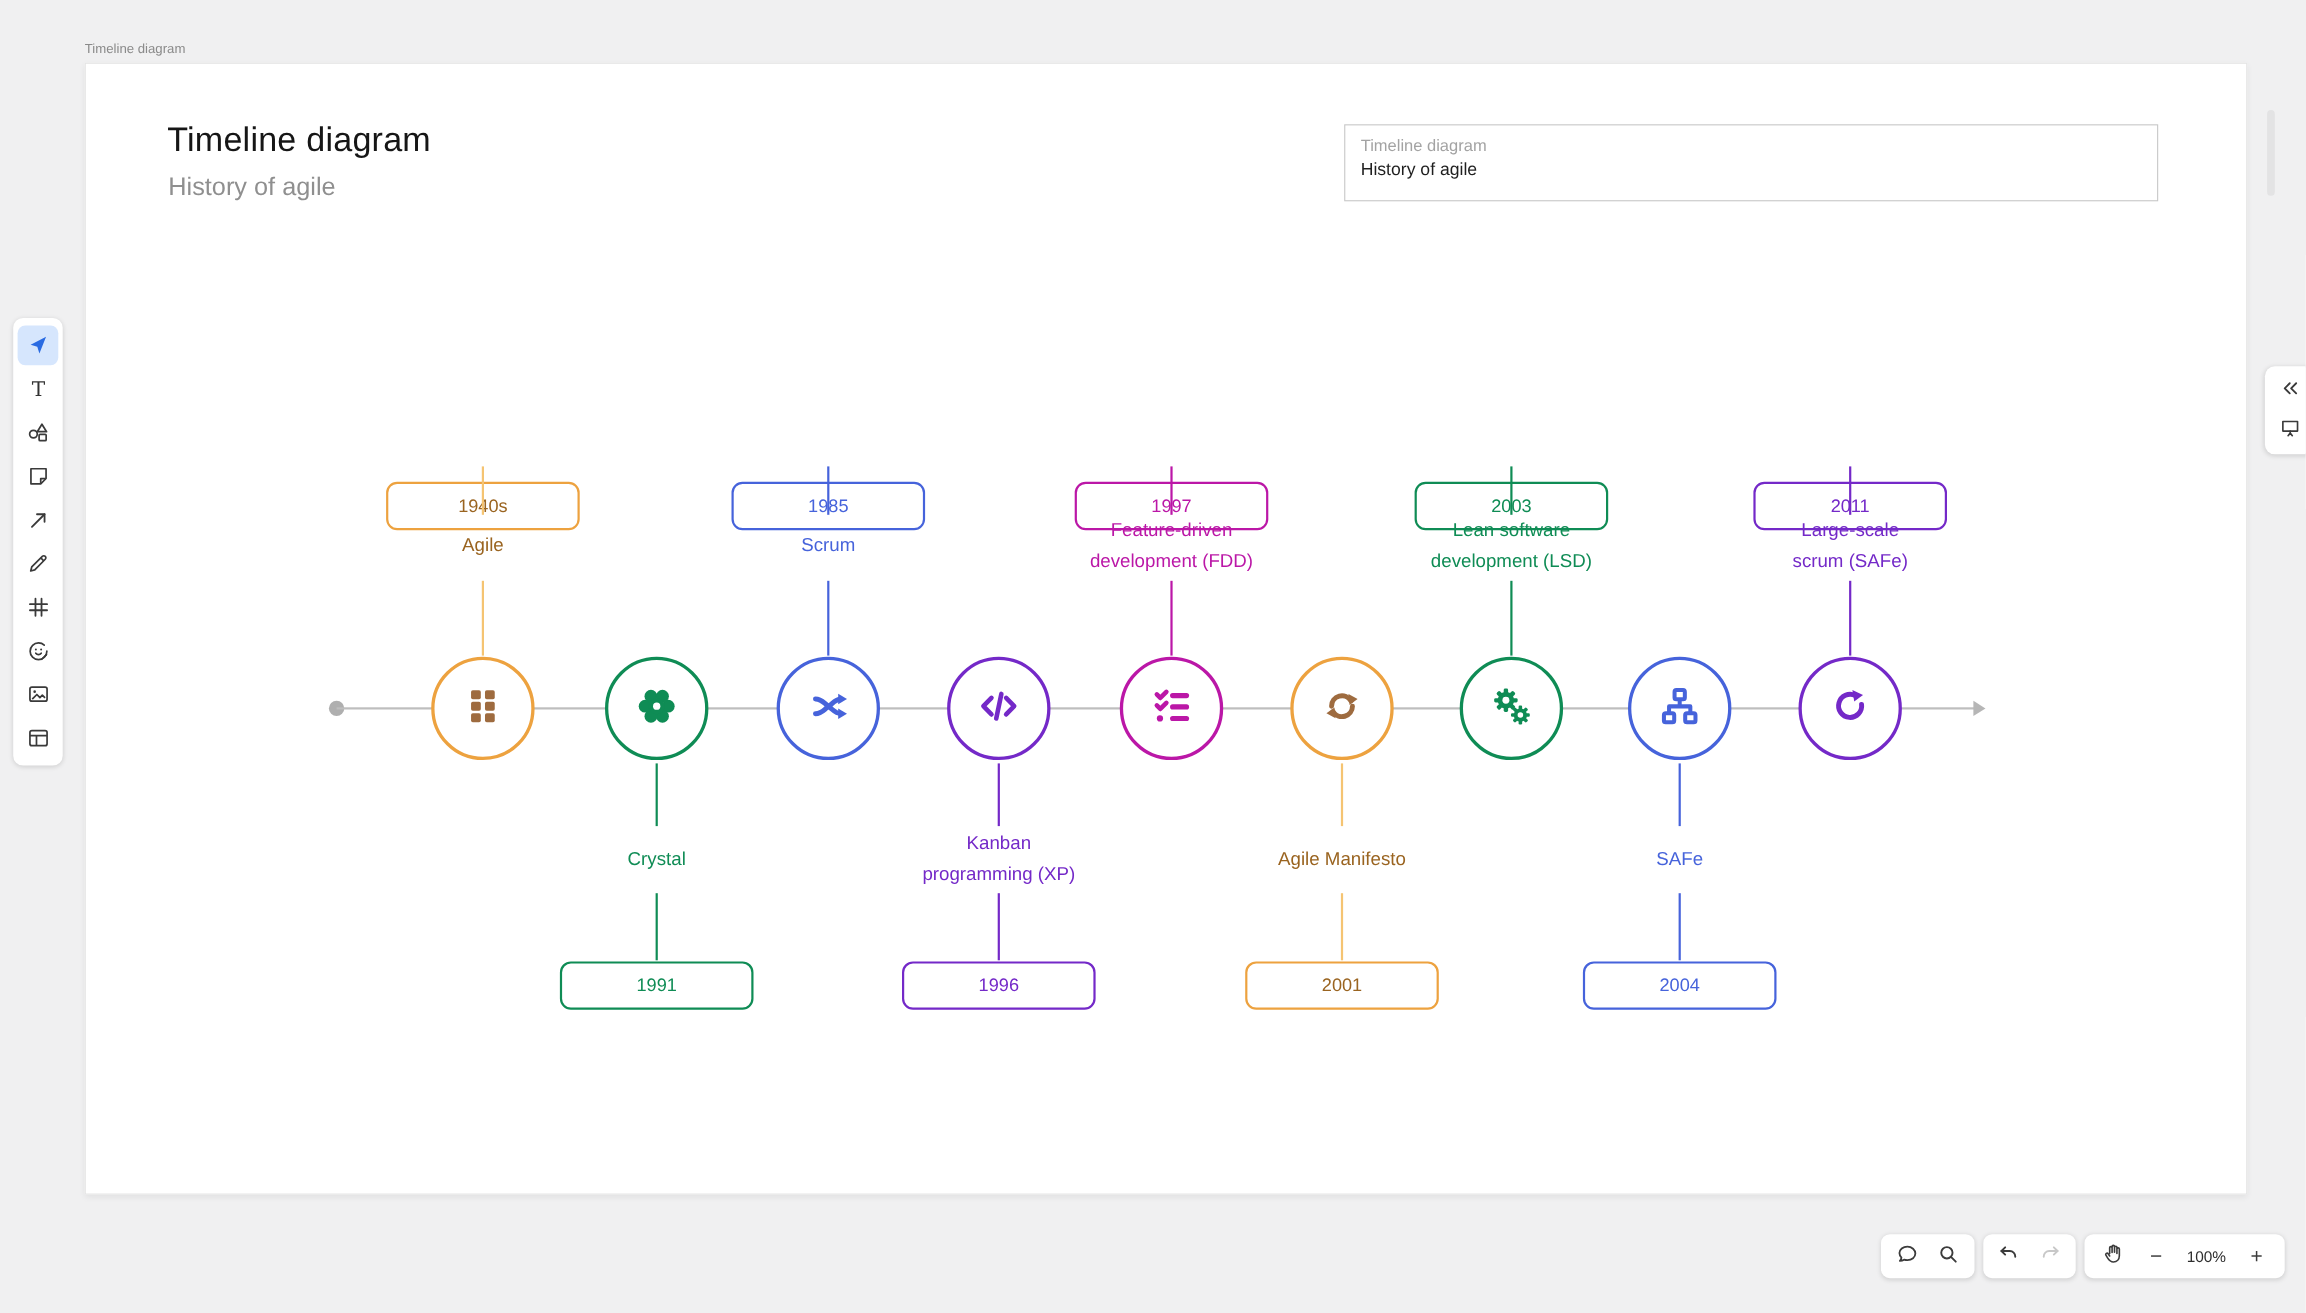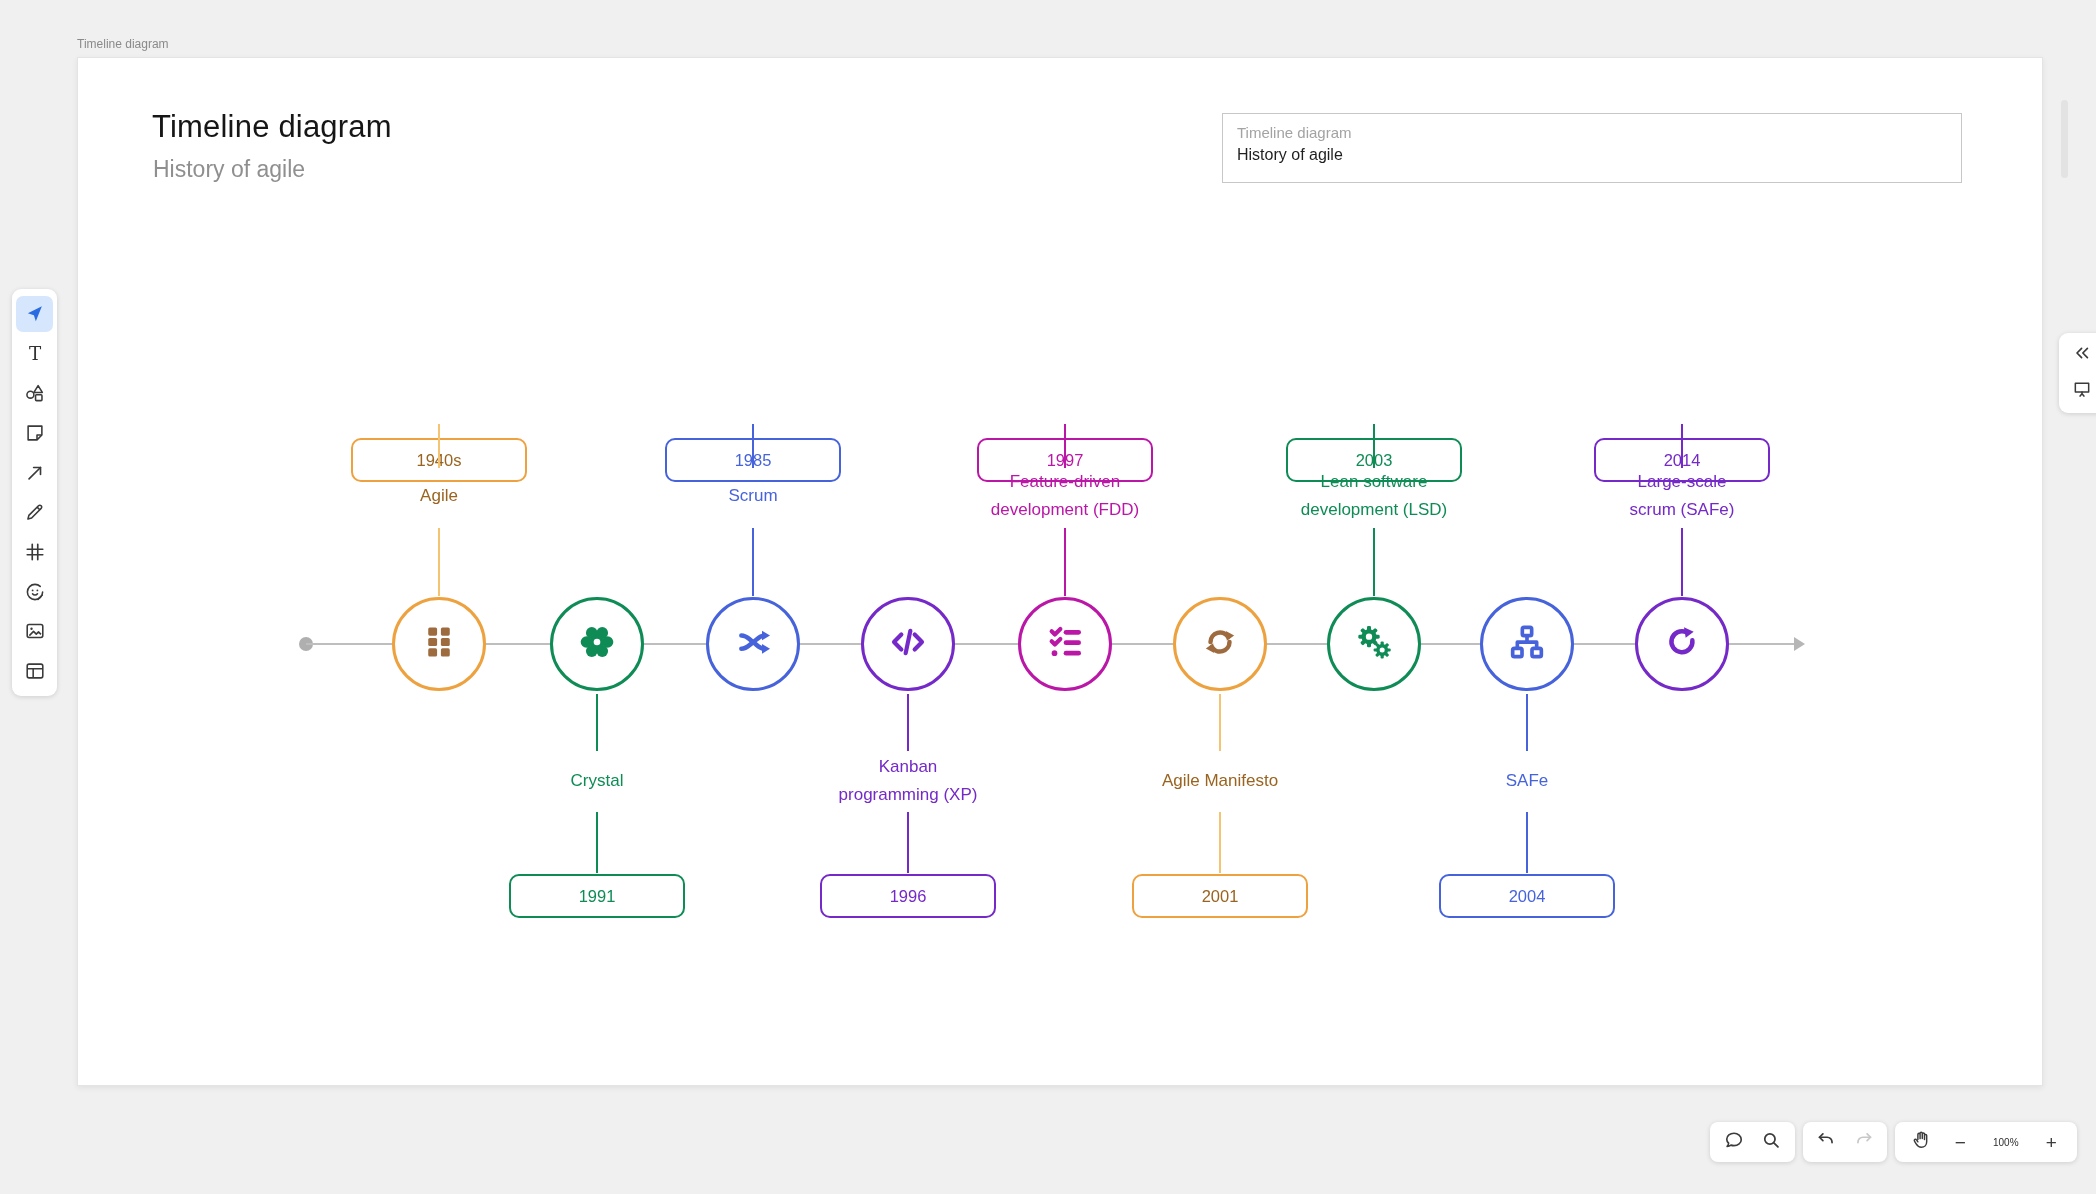--- a/index.html
+++ b/index.html
@@ -72,21 +72,21 @@
   .below .yearbox { top:874px; }
 
   
   .fbar { position:absolute; top:1122px; height:40px; background:#fff; border-radius:8px;
           box-shadow:0 1px 5px rgba(0,0,0,.14); display:flex; align-items:center; justify-content:space-evenly; color:#3C3C3C; }
   .fbar-1 { left:1710px; width:85px; }
   .fbar-2 { left:1803px; width:84px; }
   .fbar-3 { left:1895px; width:182px; }
   .fbtn { display:flex; align-items:center; justify-content:center; width:28px; height:28px; }
   .fbtn.disabled { color:#C8C8C8; }
-  .zoom-text { font-size:10px; color:#2E2E2E; min-width:40px; text-align:center; }
+  .zoom-text { font-size:14px; color:#2E2E2E; min-width:40px; text-align:center; }
   .zoom-glyph { font-size:19px; color:#3C3C3C; line-height:1; }
 </style>
 </head>
 <body>
 
 <div class="screen">
 
   <div class="file-tab">Timeline diagram</div>
 
   <div class="canvas"></div>
@@ -381,21 +381,21 @@
         </svg>
       </span>
     </div>
     <div class="vl v1"></div>
     <div class="tl-label">SAFe</div>
     <div class="vl v2"></div>
     <div class="yearbox">2004</div>
   </div>
 
   <div class="tl-col n-purple above" style="left:1682px">
-    <div class="yearbox">2014</div>
+    <div class="yearbox">2011</div>
     <div class="vl v1"></div>
     <div class="tl-label">Large-scale
 scrum (SAFe)</div>
     <div class="vl v2"></div>
     <div class="tl-circle">
       <span>
         <svg width="40" height="40" viewBox="0 0 24 24">
           <path d="M14.8 6.2 A6.3 6.3 0 1 0 18.2 11" fill="none" stroke="currentColor" stroke-width="2.7" stroke-linecap="round"></path>
           <polygon points="13.2,3.2 19.0,5.9 14.2,9.4" fill="currentColor"></polygon>
         </svg>

